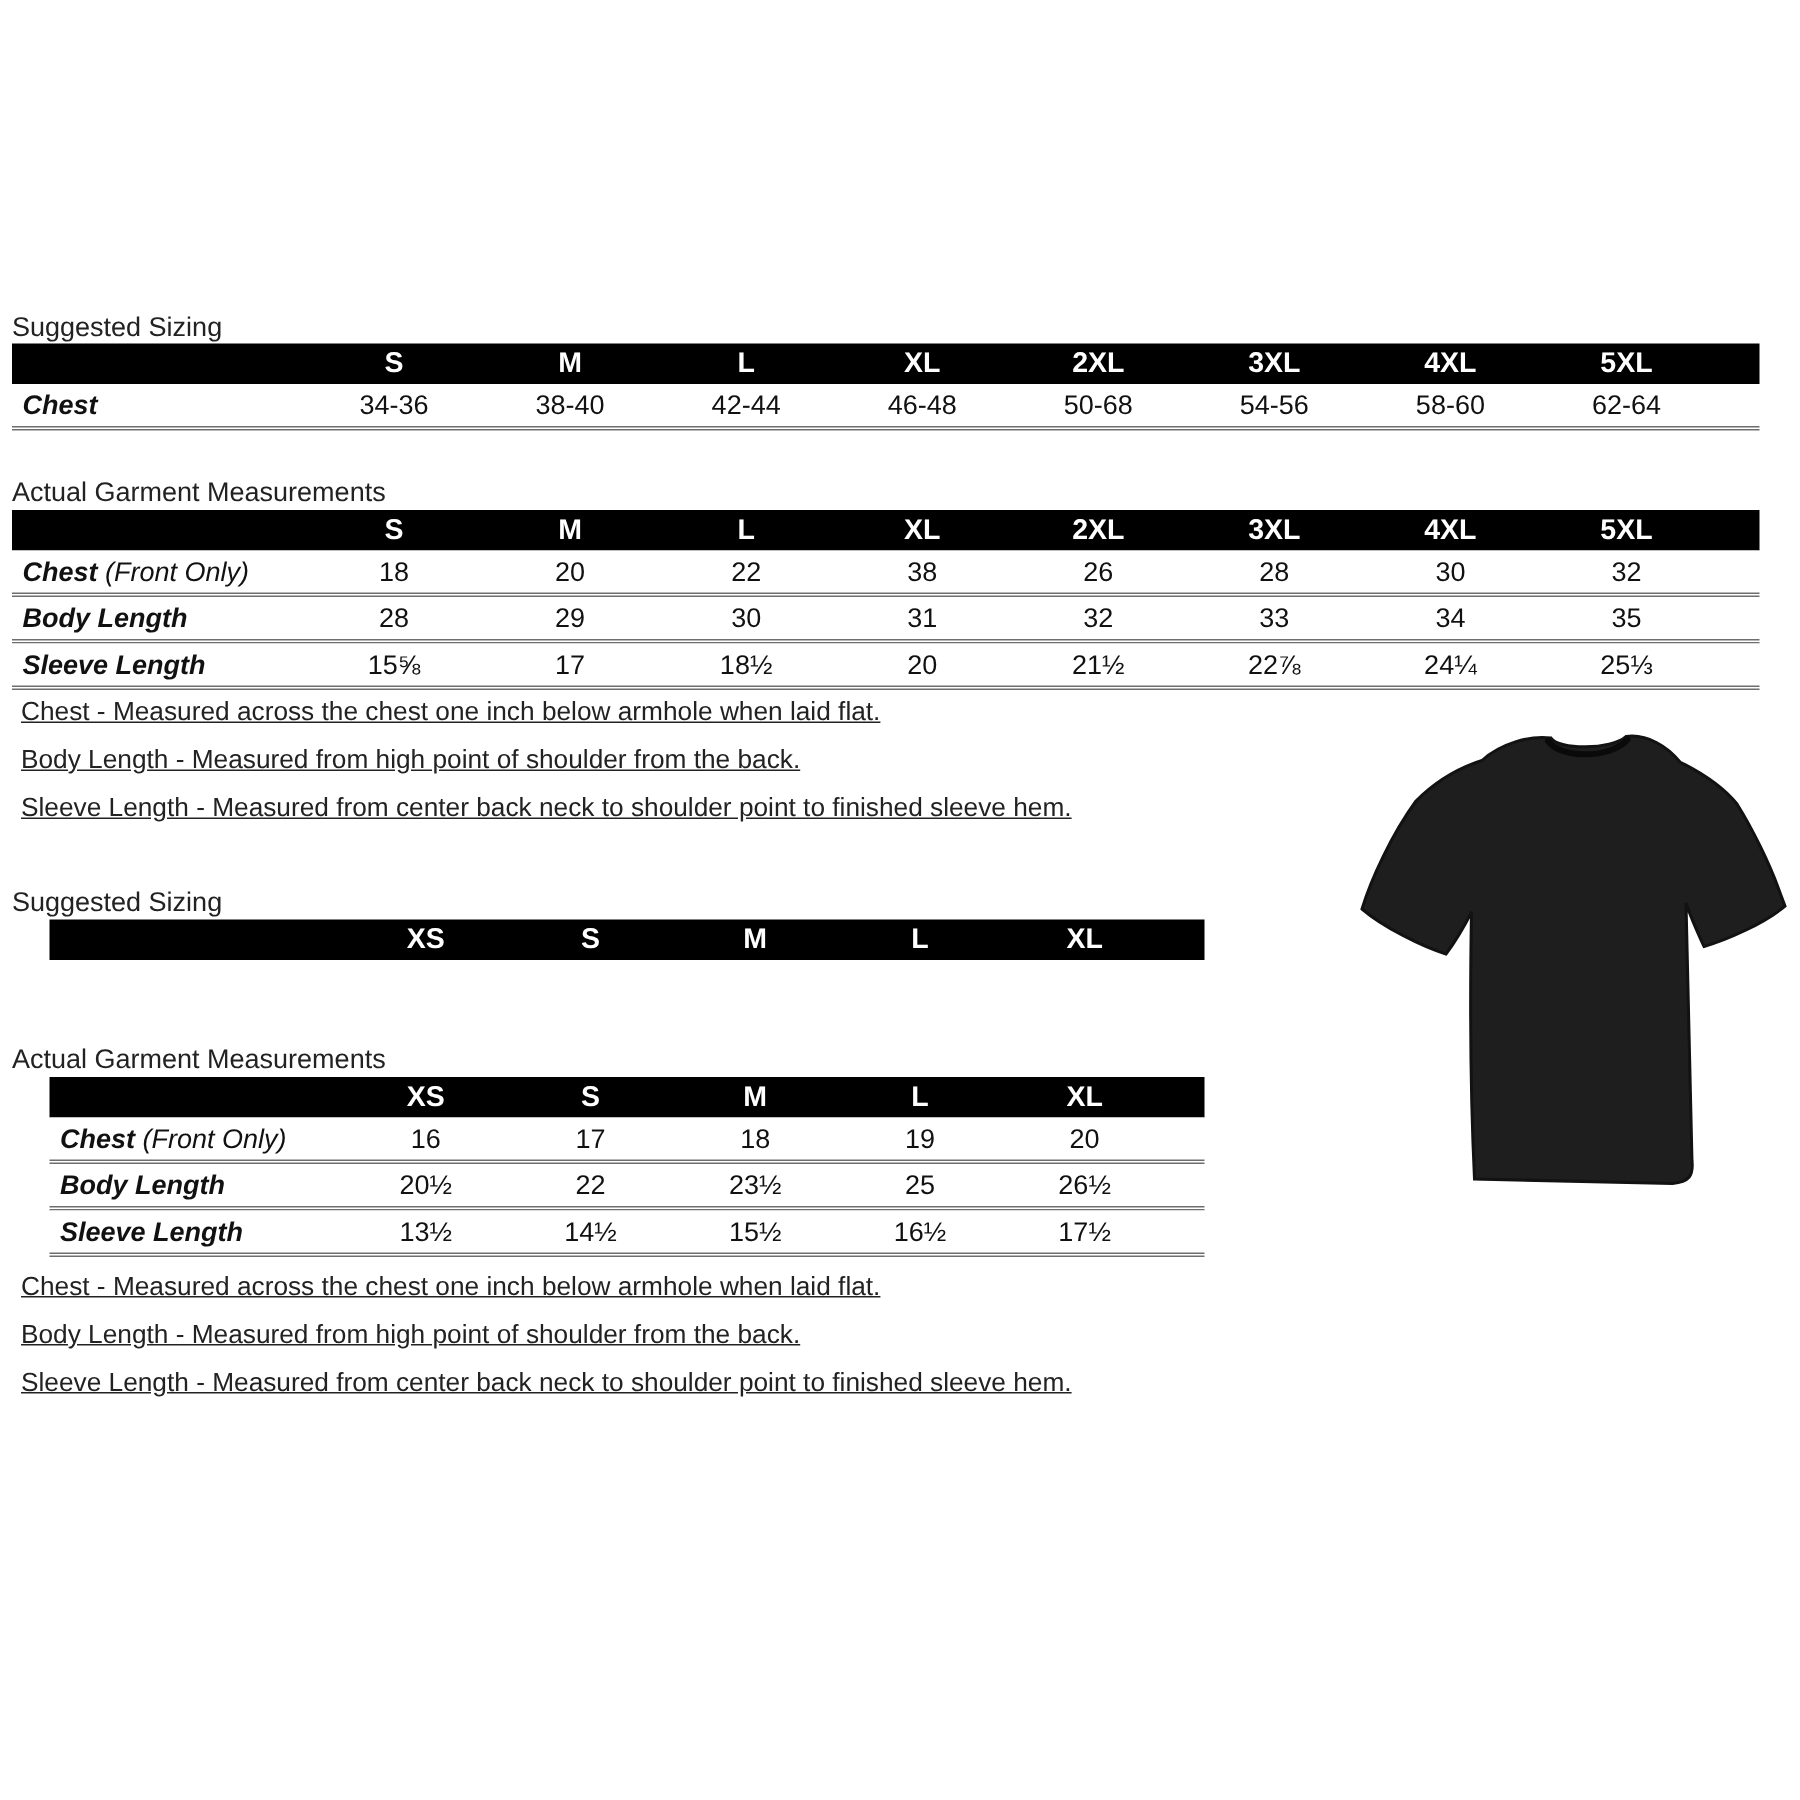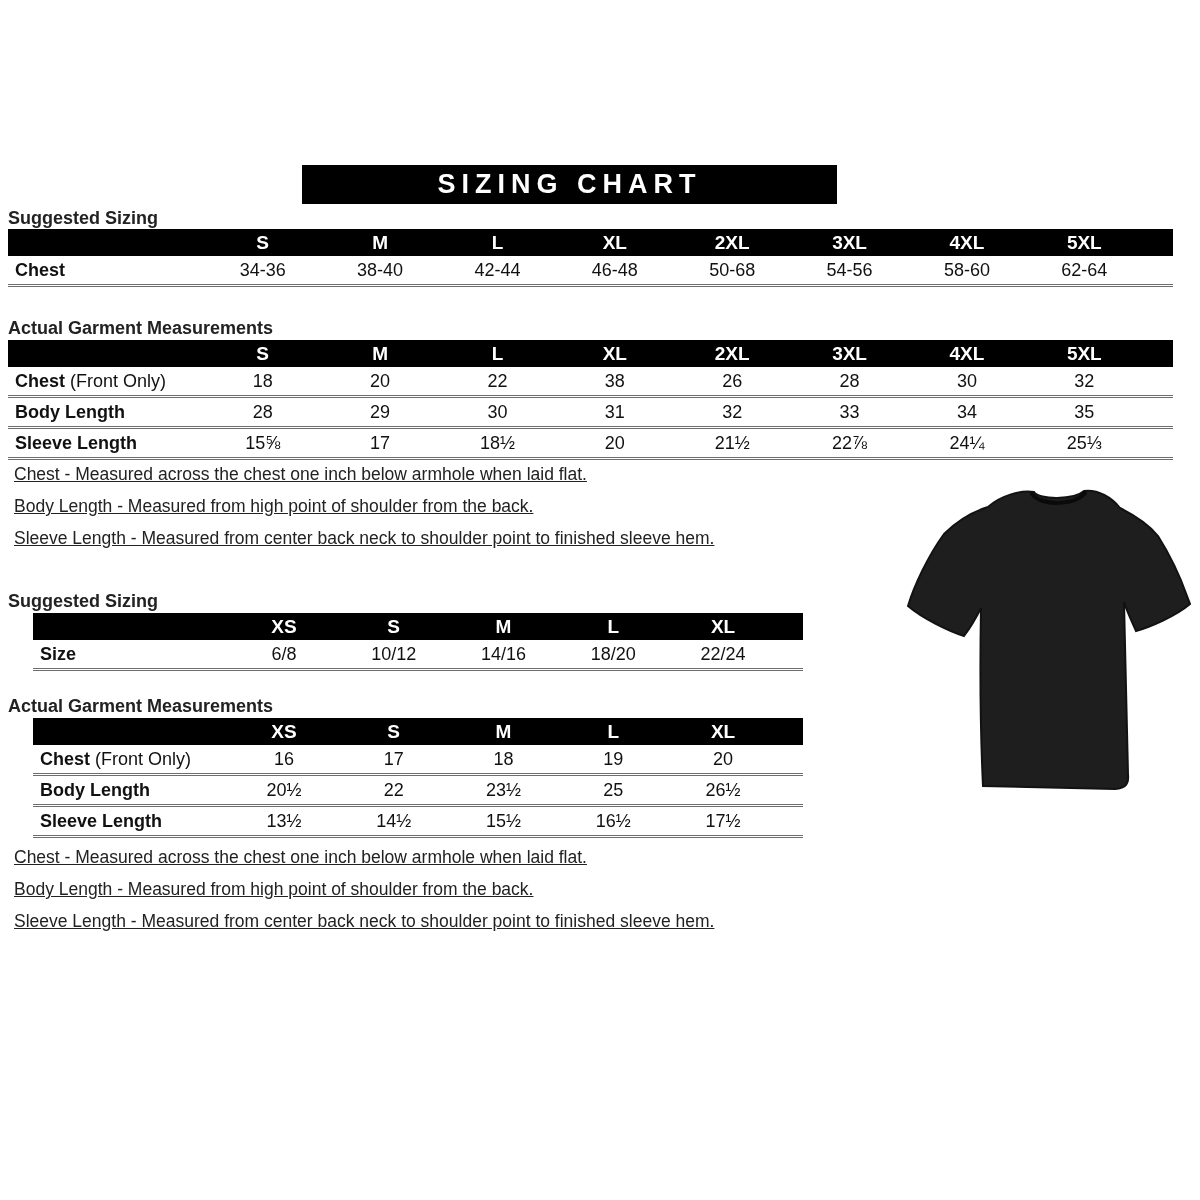--- a/index.html
+++ b/index.html
@@ -20,21 +20,21 @@
   .banner{
     left:302px;top:165px;width:535px;height:39px;
     background:#000;color:#fff;
     display:flex;align-items:center;justify-content:center;
   }
   .banner span{
     font-size:27px;font-weight:700;letter-spacing:6px;white-space:nowrap;
   }
   .sec-label{
     left:8px;
-    font-size:18px;color:#222;white-space:nowrap;font-weight:bold;
+    font-size:18px;color:#222;white-space:nowrap;
   }
   .youth-title{
     left:5px;top:543px;
     font-size:27px;font-weight:700;color:#111;white-space:nowrap;
   }
   .table{left:8px;}
   .table-adult{width:1165px;}
   .table-youth{width:795px;}
   .t-header{
     display:flex;align-items:center;
@@ -47,37 +47,34 @@
     height:28px;
     border-bottom:3px double #6e6e6e;
     font-size:18px;color:#111;
     background:#fff;
   }
   .table-adult .t-header, .table-adult .t-row{padding-right:30px;}
   .table-youth .t-header, .table-youth .t-row{padding-right:25px;margin-left:25px;}
   .t-label{
     width:196px;flex:0 0 196px;
     padding-left:7px;box-sizing:border-box;
-    font-weight:700;white-space:nowrap;
+    font-weight:700;white-space:nowrap;font-style:italic;
   }
   .t-label .suffix{font-weight:400;}
   .t-cell{flex:1;text-align:center;white-space:nowrap;}
   .notes{left:14px;font-size:17.5px;color:#222;line-height:32px;}
   .notes div{white-space:nowrap;text-decoration:underline;}
   .tshirt{left:888px;top:483px;}
 </style>
 </head>
 <body>
 
 <div class="page">
 
 
-  <div class="abs banner">
-    <span>SIZING CHART</span>
-  </div>
 
   <div class="abs sec-label" style="top:208px">Suggested Sizing</div>
   <div class="abs table table-adult" style="top:229px">
       <div class="t-header">
         <div class="t-label"></div>
         <div class="t-cell">S</div>
         <div class="t-cell">M</div>
         <div class="t-cell">L</div>
         <div class="t-cell">XL</div>
         <div class="t-cell">2XL</div>
@@ -155,28 +152,20 @@
 
   <div class="abs sec-label" style="top:591px">Suggested Sizing</div>
   <div class="abs table table-youth" style="top:613px">
       <div class="t-header">
         <div class="t-label"></div>
         <div class="t-cell">XS</div>
         <div class="t-cell">S</div>
         <div class="t-cell">M</div>
         <div class="t-cell">L</div>
         <div class="t-cell">XL</div>
-      </div>
-      <div class="t-row">
-        <div class="t-label"><span>Size</span></div>
-        <div class="t-cell">6/8</div>
-        <div class="t-cell">10/12</div>
-        <div class="t-cell">14/16</div>
-        <div class="t-cell">18/20</div>
-        <div class="t-cell">22/24</div>
       </div>
     </div>
 
   <div class="abs sec-label" style="top:696px">Actual Garment Measurements</div>
   <div class="abs table table-youth" style="top:718px">
       <div class="t-header">
         <div class="t-label"></div>
         <div class="t-cell">XS</div>
         <div class="t-cell">S</div>
         <div class="t-cell">M</div>

